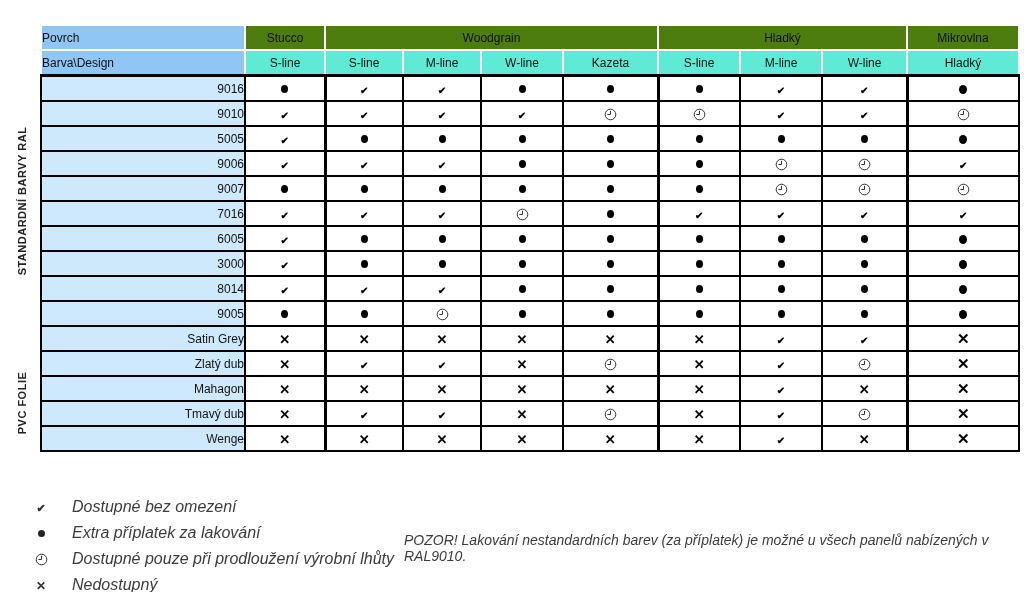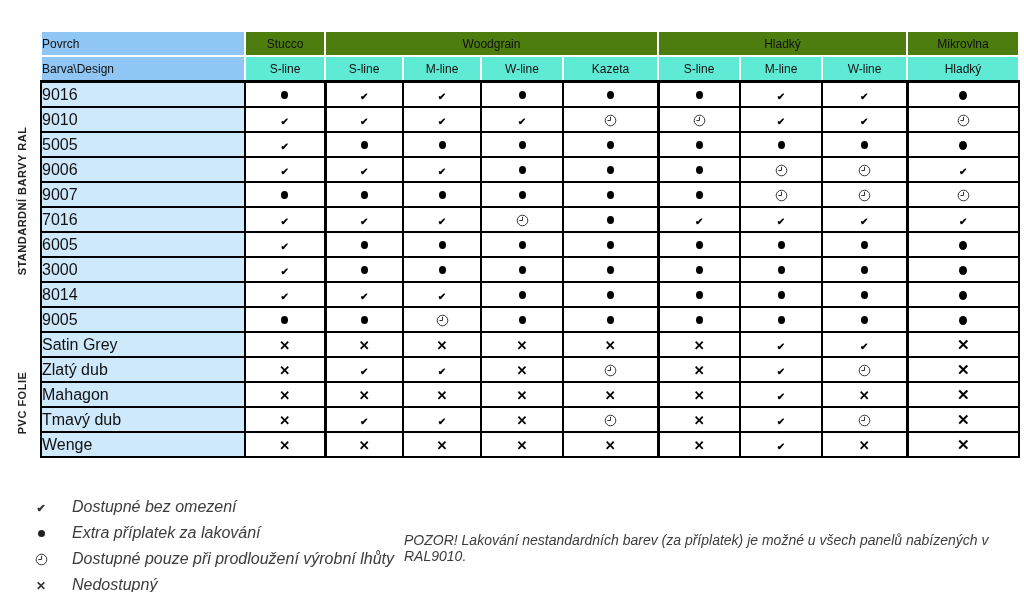--- a/index.html
+++ b/index.html
@@ -5,37 +5,37 @@
   html,body{margin:0;padding:0;background:#fff;}
   .page{position:relative;width:1024px;height:592px;background:#fff;
         font-family:"Liberation Sans",sans-serif;color:#111;overflow:hidden;}
 
   
   .vlabel{position:absolute;white-space:nowrap;font-size:11px;font-weight:bold;
           letter-spacing:.5px;color:#222;
           transform:translate(-50%,-50%) rotate(-90deg);}
 
   
-  table.matrix{position:absolute;left:40px;top:30px;border-collapse:collapse;
+  table.matrix{position:absolute;left:40px;top:24px;border-collapse:collapse;
                table-layout:fixed;width:978px;padding-left:17px;}
   table.matrix th,table.matrix td{padding:0;font-weight:normal;}
 
   
   th.g{background:#4d7c0f;border:2px solid #fff;font-size:12px;height:23px;
        text-align:center;color:#111;}
   th.sub{background:#5eead4;border:2px solid #fff;font-size:12px;height:23px;
          text-align:center;color:#111;}
   th.corner{background:#8fc6f3;border:2px solid #fff;font-size:12px;font-weight:bold;
             text-align:left;padding-left:8px;height:23px;}
 
   
   td.c{background:#fff;border:2px solid #000;height:23px;text-align:center;
        vertical-align:middle;}
-  th.rl{background:#cfe9fc;border:2px solid #000;font-size:16px;font-weight:bold;
-        text-align:left;padding-left:8px;height:23px;}
+  th.rl{background:#cfe9fc;border:2px solid #000;font-size:12px;font-weight:bold;
+        text-align:right;padding-left:8px;height:23px;}
   .grp{border-left-width:3px !important;}
   tr.fd td,tr.fd th{border-top:3px solid #000;}
   td.lastcol .sym-x{font-size:15px;}
   td.lastcol .sym-dot{width:8px;height:9px;}
 
   
   .sym-check{font-size:10px;font-weight:bold;color:#000;line-height:1;}
   .sym-dot{display:inline-block;width:7px;height:8px;border-radius:50%;
            background:#000;vertical-align:middle;}
   .sym-x{font-size:13px;font-weight:bold;color:#000;line-height:1;}

